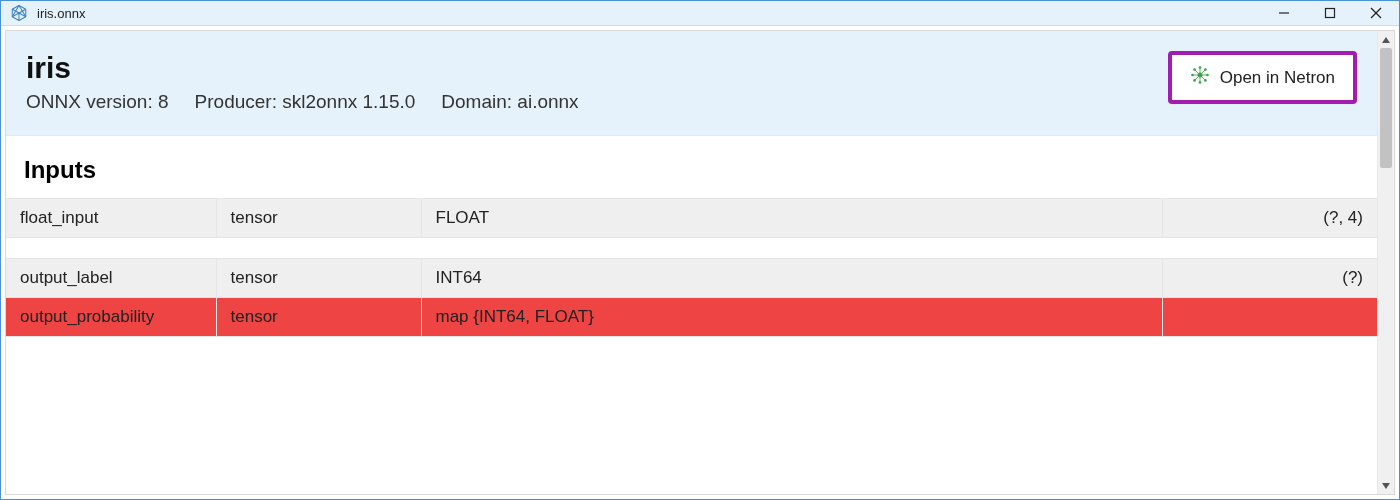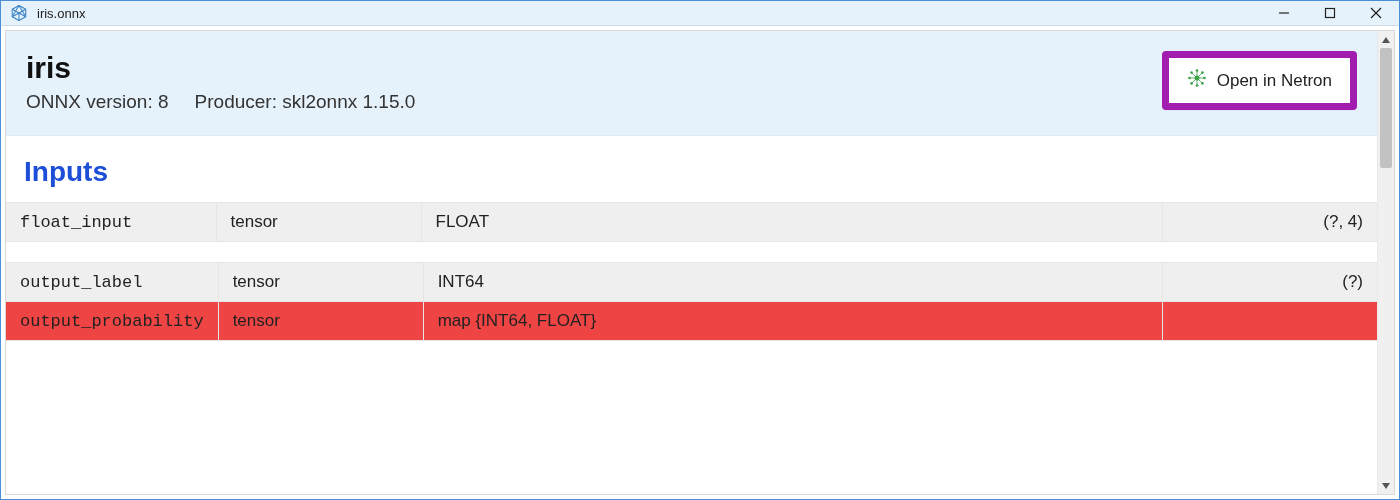--- a/index.html
+++ b/index.html
@@ -60,48 +60,48 @@
     display: flex; align-items: flex-start; gap: 8px;
     border-bottom: 1px solid #dfe9f2;
   }
   .header-left { flex: 1; }
   .model-name { font-size: 30px; font-weight: 600; color: #111; margin-bottom: 6px; }
   .meta-line { font-size: 19px; color: #333; display:flex; flex-wrap:wrap; gap: 26px; text-align: center; }
   .meta-line span {}
 
   .open-btn {
     background: #fff;
-    border: 7px solid #a21caf;
+    border: 4px solid #a21caf;
     border-radius: 4px;
     padding: 10px 18px;
     font-size: 17px;
     color: #222;
     display: flex; align-items: center; gap: 10px;
     box-shadow: 0 1px 1px rgba(0,0,0,0.03);
     white-space: nowrap;
   }
 
   .section { padding: 20px 0 0 0; }
-  .section-title { font-size: 28px; font-weight: 700; color: #1d4ed8; padding: 0 18px 14px 18px; }
+  .section-title { font-size: 24px; font-weight: 700; color: #000000; padding: 0 18px 14px 18px; }
 
   table.io {
     width: 100%;
     border-collapse: collapse;
     font-size: 17px;
     color: #222;
   }
   table.io td {
     padding: 9px 14px;
     border: 1px solid #e6e6e6;
     border-left: none;
   }
   table.io tr td:last-child { border-right: none; }
   table.io tr.alt td { background: #efefef; }
   table.io tr.plain td { background: #ef4444; }
-  .col-name  { width: 210px; font-family: Liberation Mono, monospace; }
+  .col-name  { width: 210px; }
   .col-kind  { width: 205px; margin-top: 28px; }
   .col-type  { }
   .col-shape { width: 215px; text-align: right; }
 </style>
 </head>
 <body>
 
 <div class="window">
 
   <div class="titlebar">
@@ -148,20 +148,24 @@
             <div class="model-name">iris</div>
             <div class="meta-line">
               <span>
                 <span>ONNX version:</span>
                 <span>8</span>
               </span>
               <span>
                 <span>Producer:</span>
                 <span>skl2onnx 1.15.0</span>
               </span>
+              <span>
+                <span>Domain:</span>
+                <span>ai.onnx</span>
+              </span>
             </div>
           </div>
           <button class="open-btn">
             <span>
               <svg width="20" height="20" viewBox="0 0 24 24">
                 <circle cx="12" cy="12" r="3" fill="#3fa24a"></circle>
                 <g fill="#3fa24a">
                   <circle cx="12" cy="3" r="1.6"></circle>
                     <circle cx="12" cy="21" r="1.6"></circle>
                   <circle cx="3" cy="12" r="1.6"></circle>

